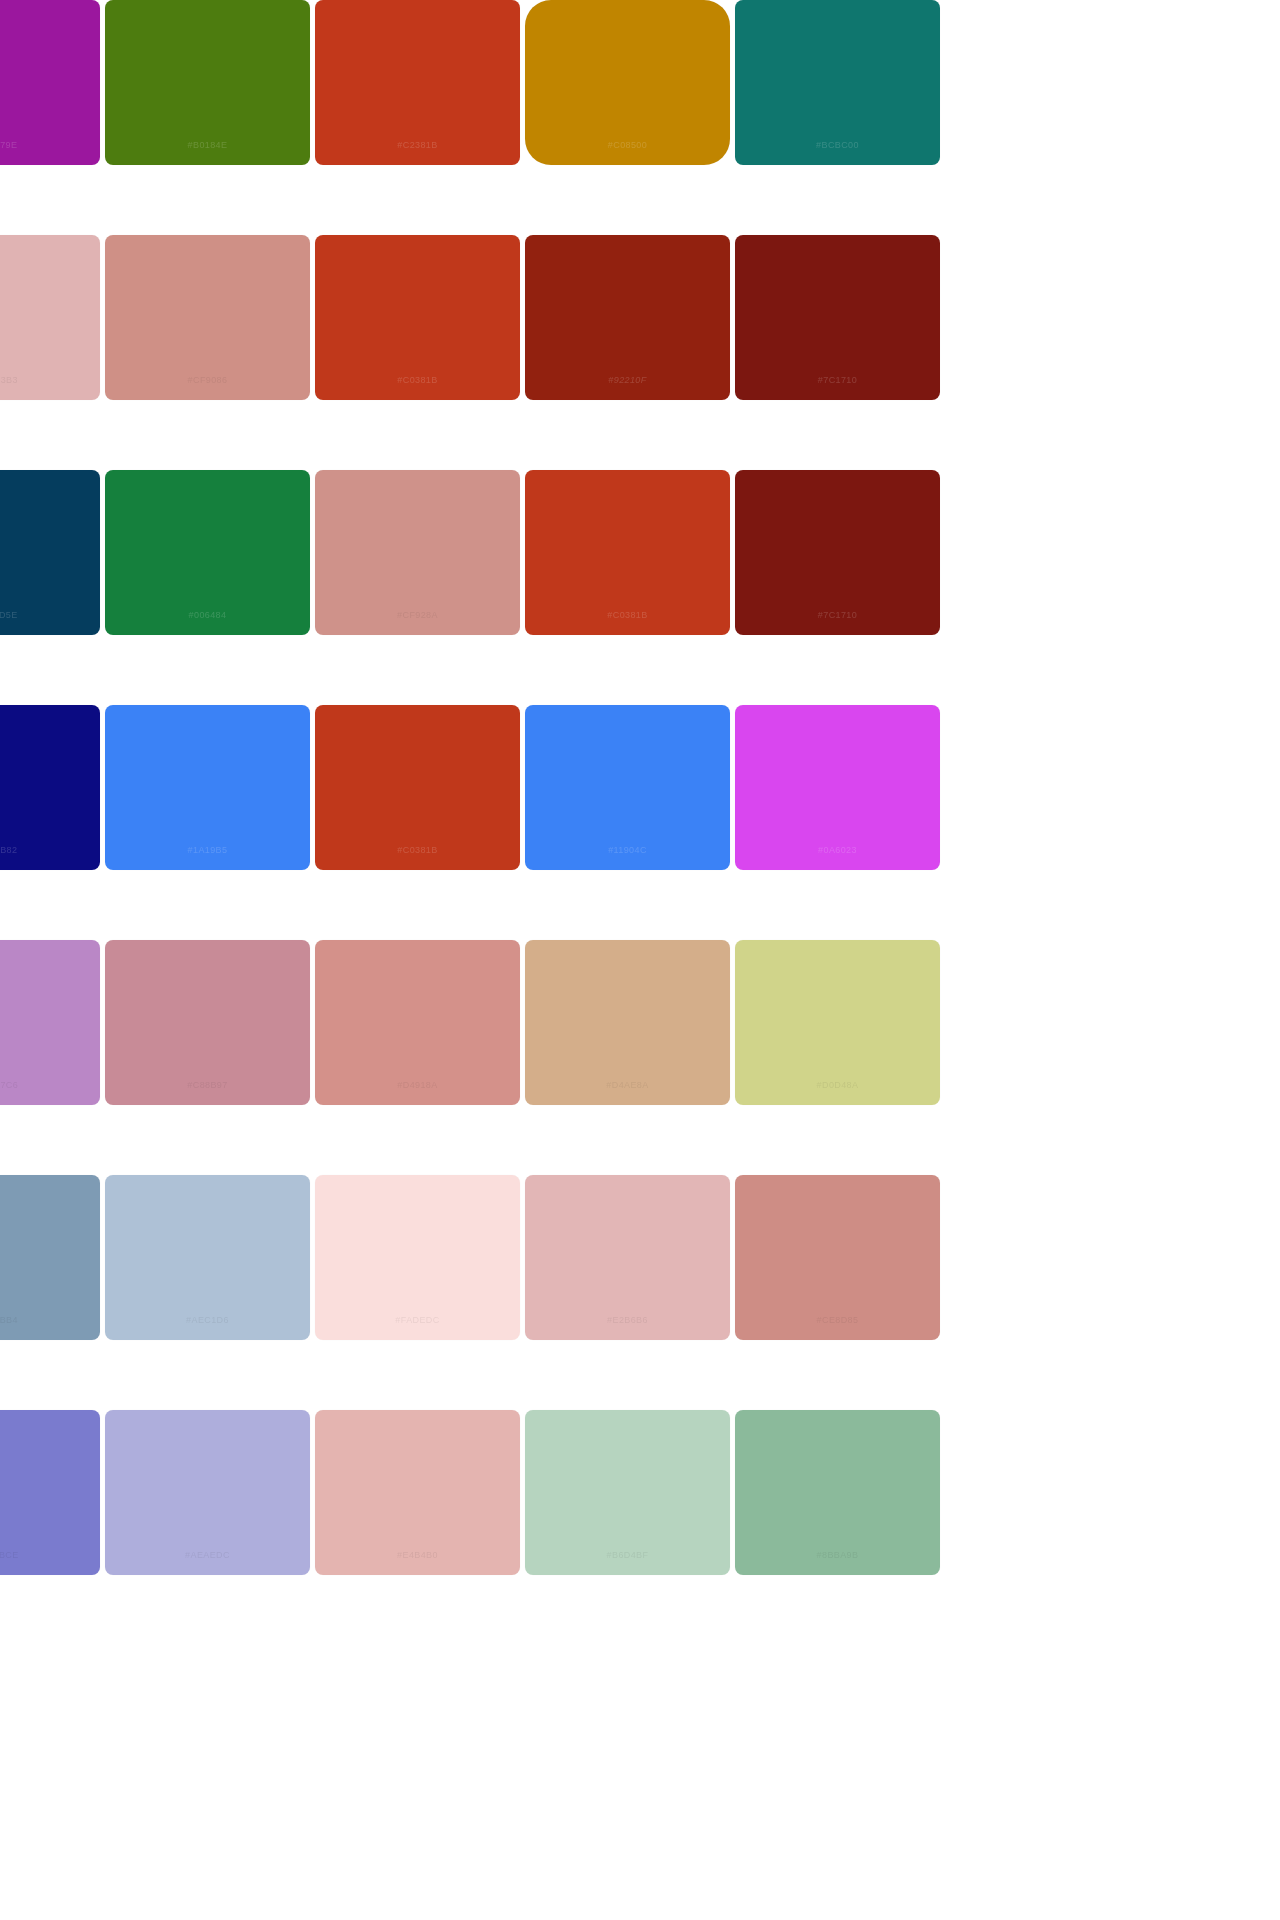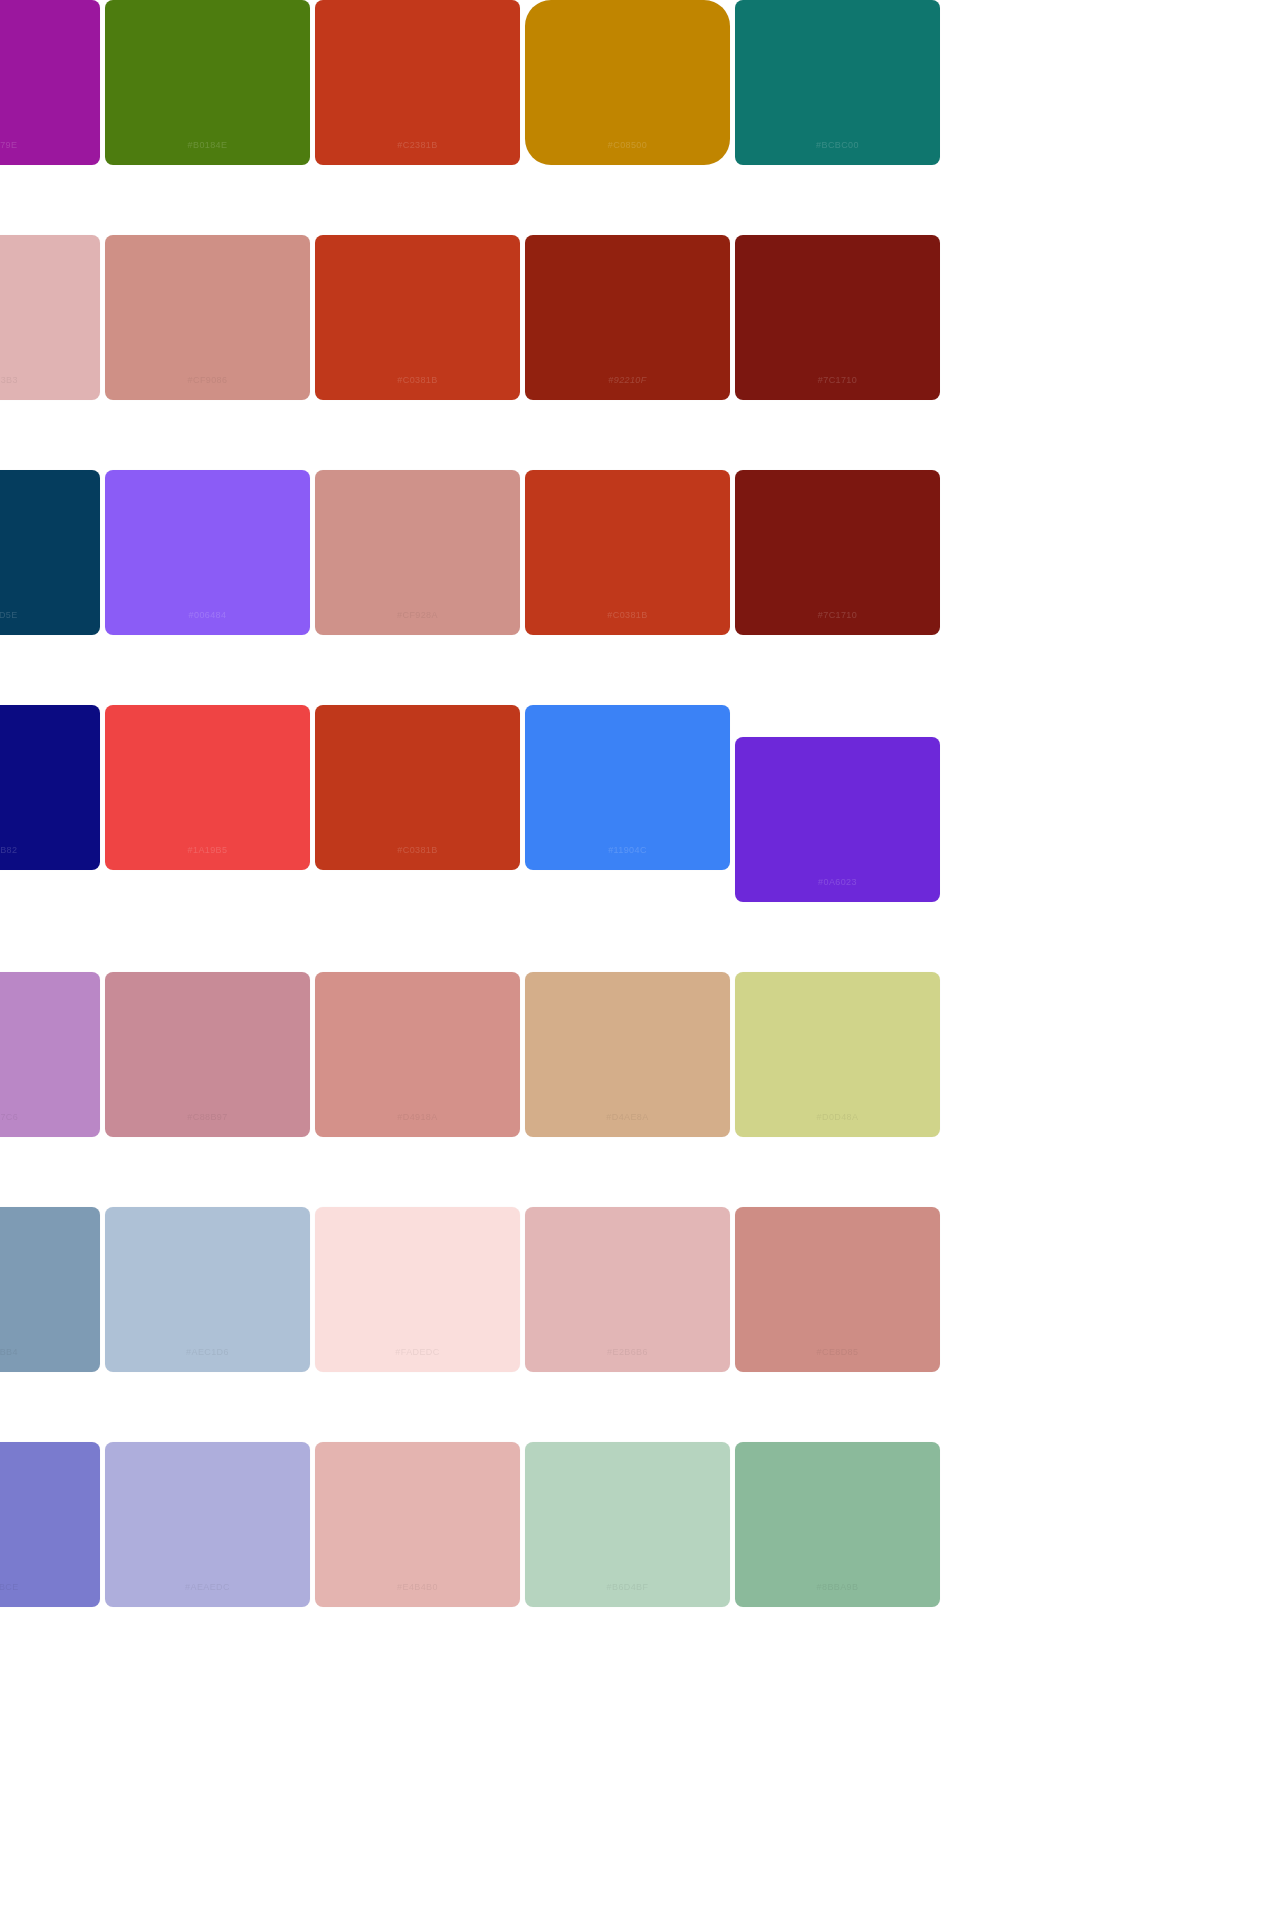--- a/index.html
+++ b/index.html
@@ -78,38 +78,38 @@
         <span class="swatch-label">#CF9086</span>
       </div><div class="swatch on-dark" style="background-color: rgb(192, 56, 27);">
         <span class="swatch-label">#C0381B</span>
       </div><div class="swatch on-dark" style="background-color: rgb(146, 33, 15); font-style: italic;">
         <span class="swatch-label">#92210F</span>
       </div><div class="swatch on-dark" style="background-color: rgb(124, 23, 16);">
         <span class="swatch-label">#7C1710</span>
       </div></div>
     <div class="swatch-row"><div class="swatch on-dark" style="background-color: rgb(5, 61, 94);">
         <span class="swatch-label">#053D5E</span>
-      </div><div class="swatch on-dark" style="background-color: #8b5cf6;">
+      </div><div class="swatch on-dark" style="background-color: #15803d;">
         <span class="swatch-label">#006484</span>
       </div><div class="swatch on-light" style="background-color: rgb(207, 146, 138);">
         <span class="swatch-label">#CF928A</span>
       </div><div class="swatch on-dark" style="background-color: rgb(192, 56, 27);">
         <span class="swatch-label">#C0381B</span>
       </div><div class="swatch on-dark" style="background-color: rgb(124, 23, 16);">
         <span class="swatch-label">#7C1710</span>
       </div></div>
     <div class="swatch-row"><div class="swatch on-dark" style="background-color: rgb(11, 11, 130);">
         <span class="swatch-label">#0B0B82</span>
-      </div><div class="swatch on-dark" style="background-color: #ef4444;">
+      </div><div class="swatch on-dark" style="background-color: #3b82f6;">
         <span class="swatch-label">#1A19B5</span>
       </div><div class="swatch on-dark" style="background-color: rgb(192, 56, 27);">
         <span class="swatch-label">#C0381B</span>
       </div><div class="swatch on-dark" style="background-color: #3b82f6;">
         <span class="swatch-label">#11904C</span>
-      </div><div class="swatch on-dark" style="background-color: #6d28d9; margin-top: 32px;">
+      </div><div class="swatch on-dark" style="background-color: #d946ef;">
         <span class="swatch-label">#0A6023</span>
       </div></div>
     <div class="swatch-row"><div class="swatch on-light" style="background-color: rgb(186, 135, 198);">
         <span class="swatch-label">#BA87C6</span>
       </div><div class="swatch on-light" style="background-color: rgb(200, 139, 151);">
         <span class="swatch-label">#C88B97</span>
       </div><div class="swatch on-light" style="background-color: rgb(212, 145, 138);">
         <span class="swatch-label">#D4918A</span>
       </div><div class="swatch on-light" style="background-color: rgb(212, 174, 138);">
         <span class="swatch-label">#D4AE8A</span>

